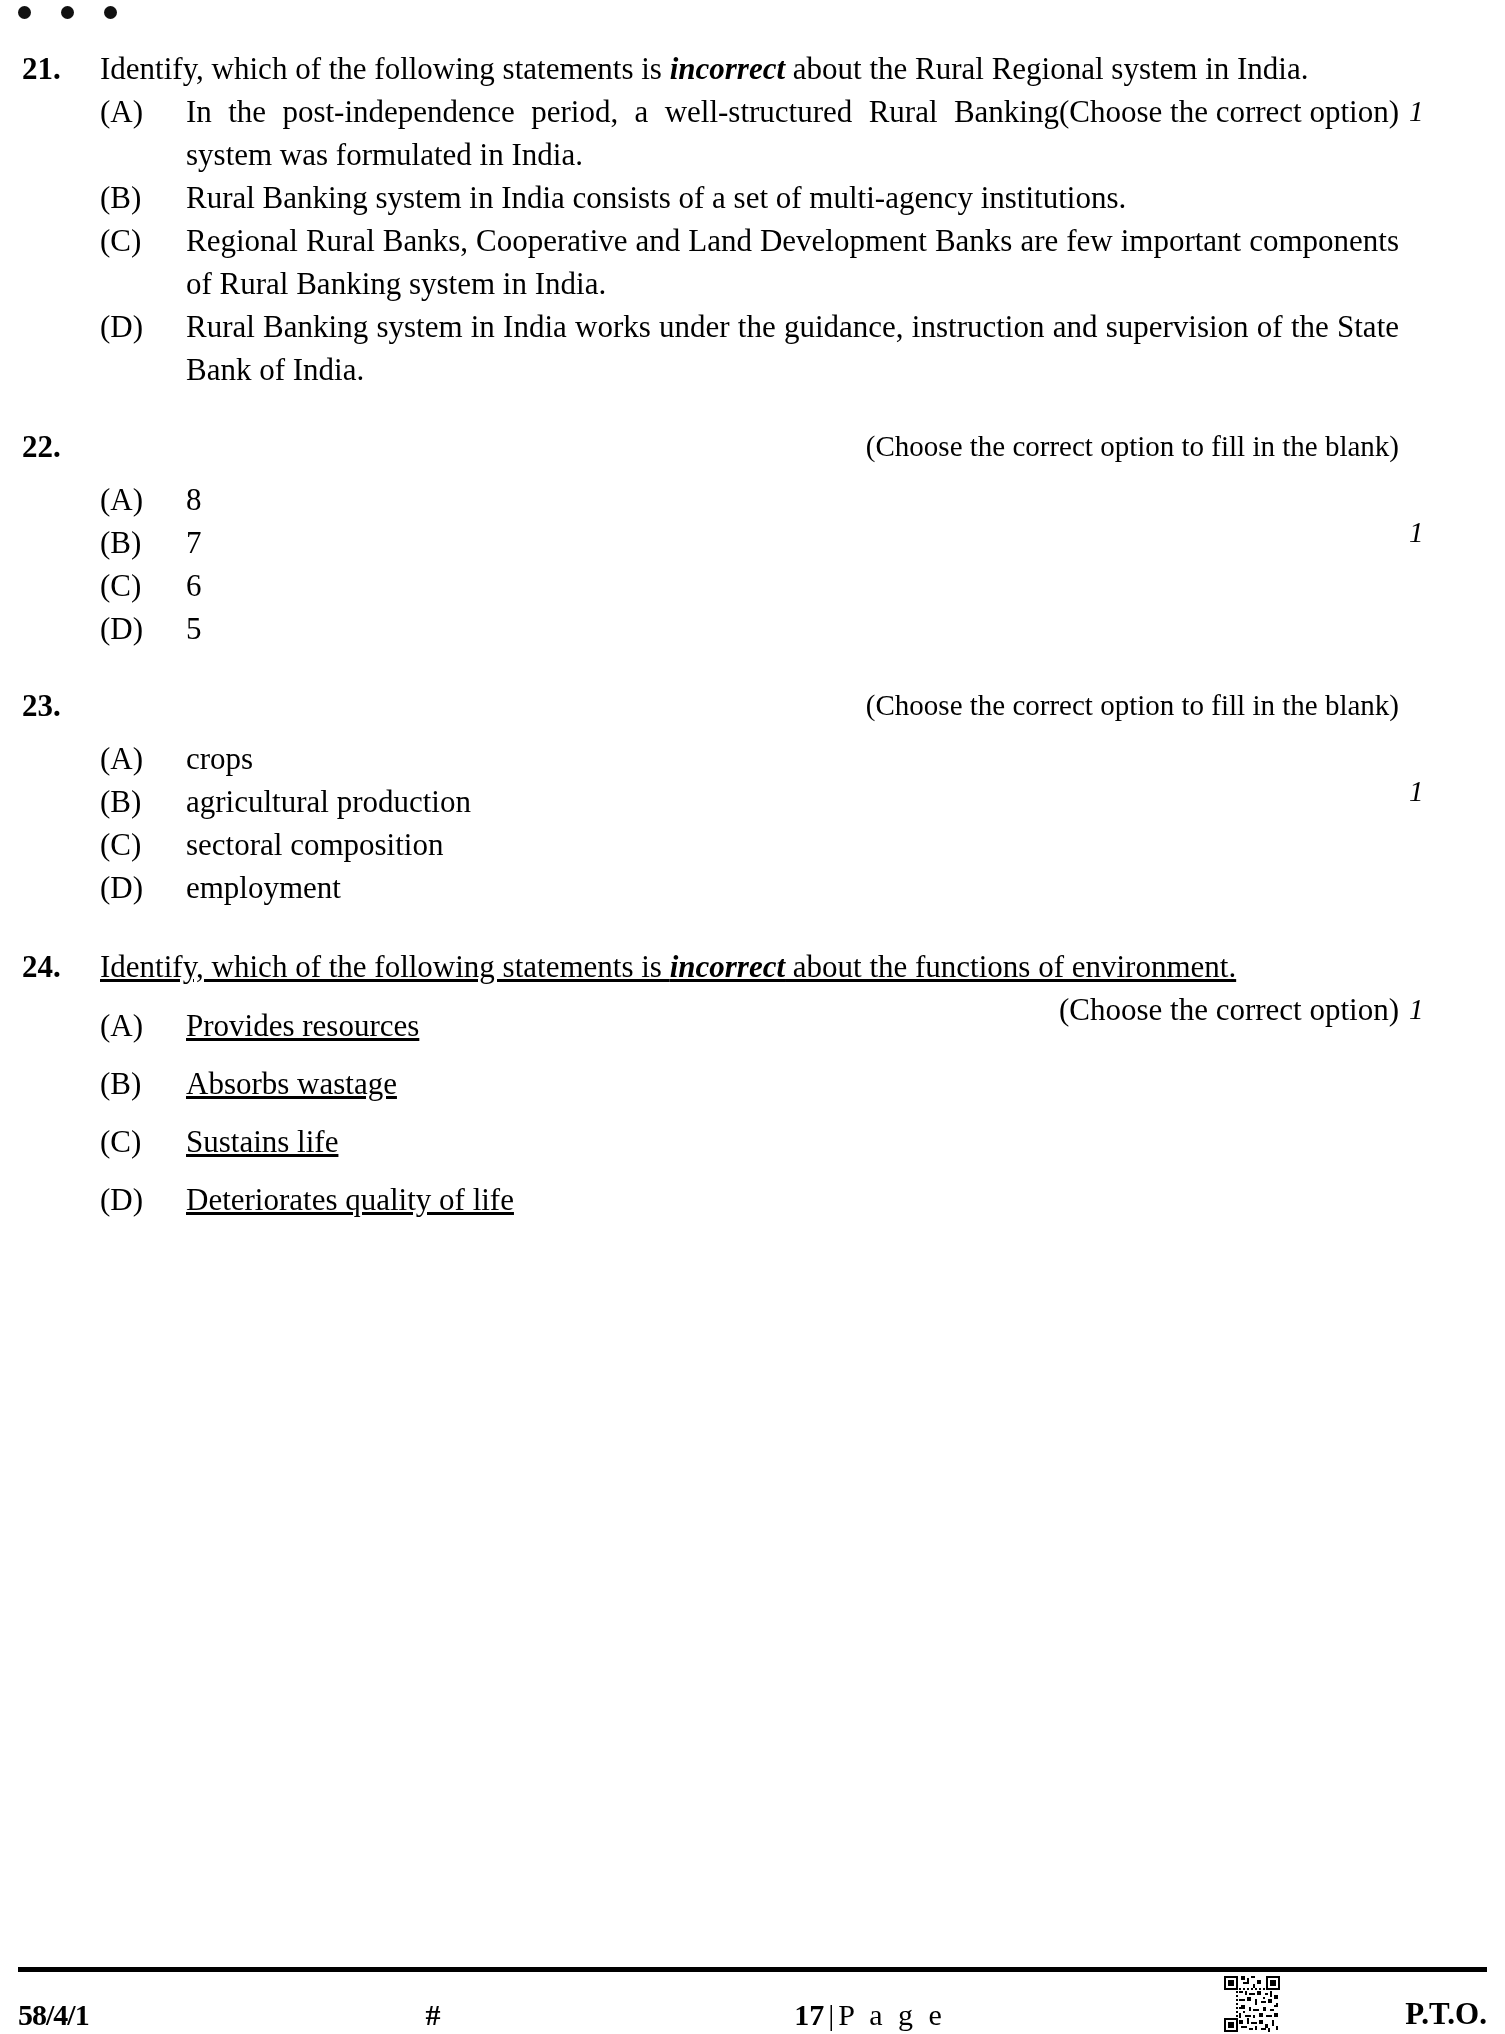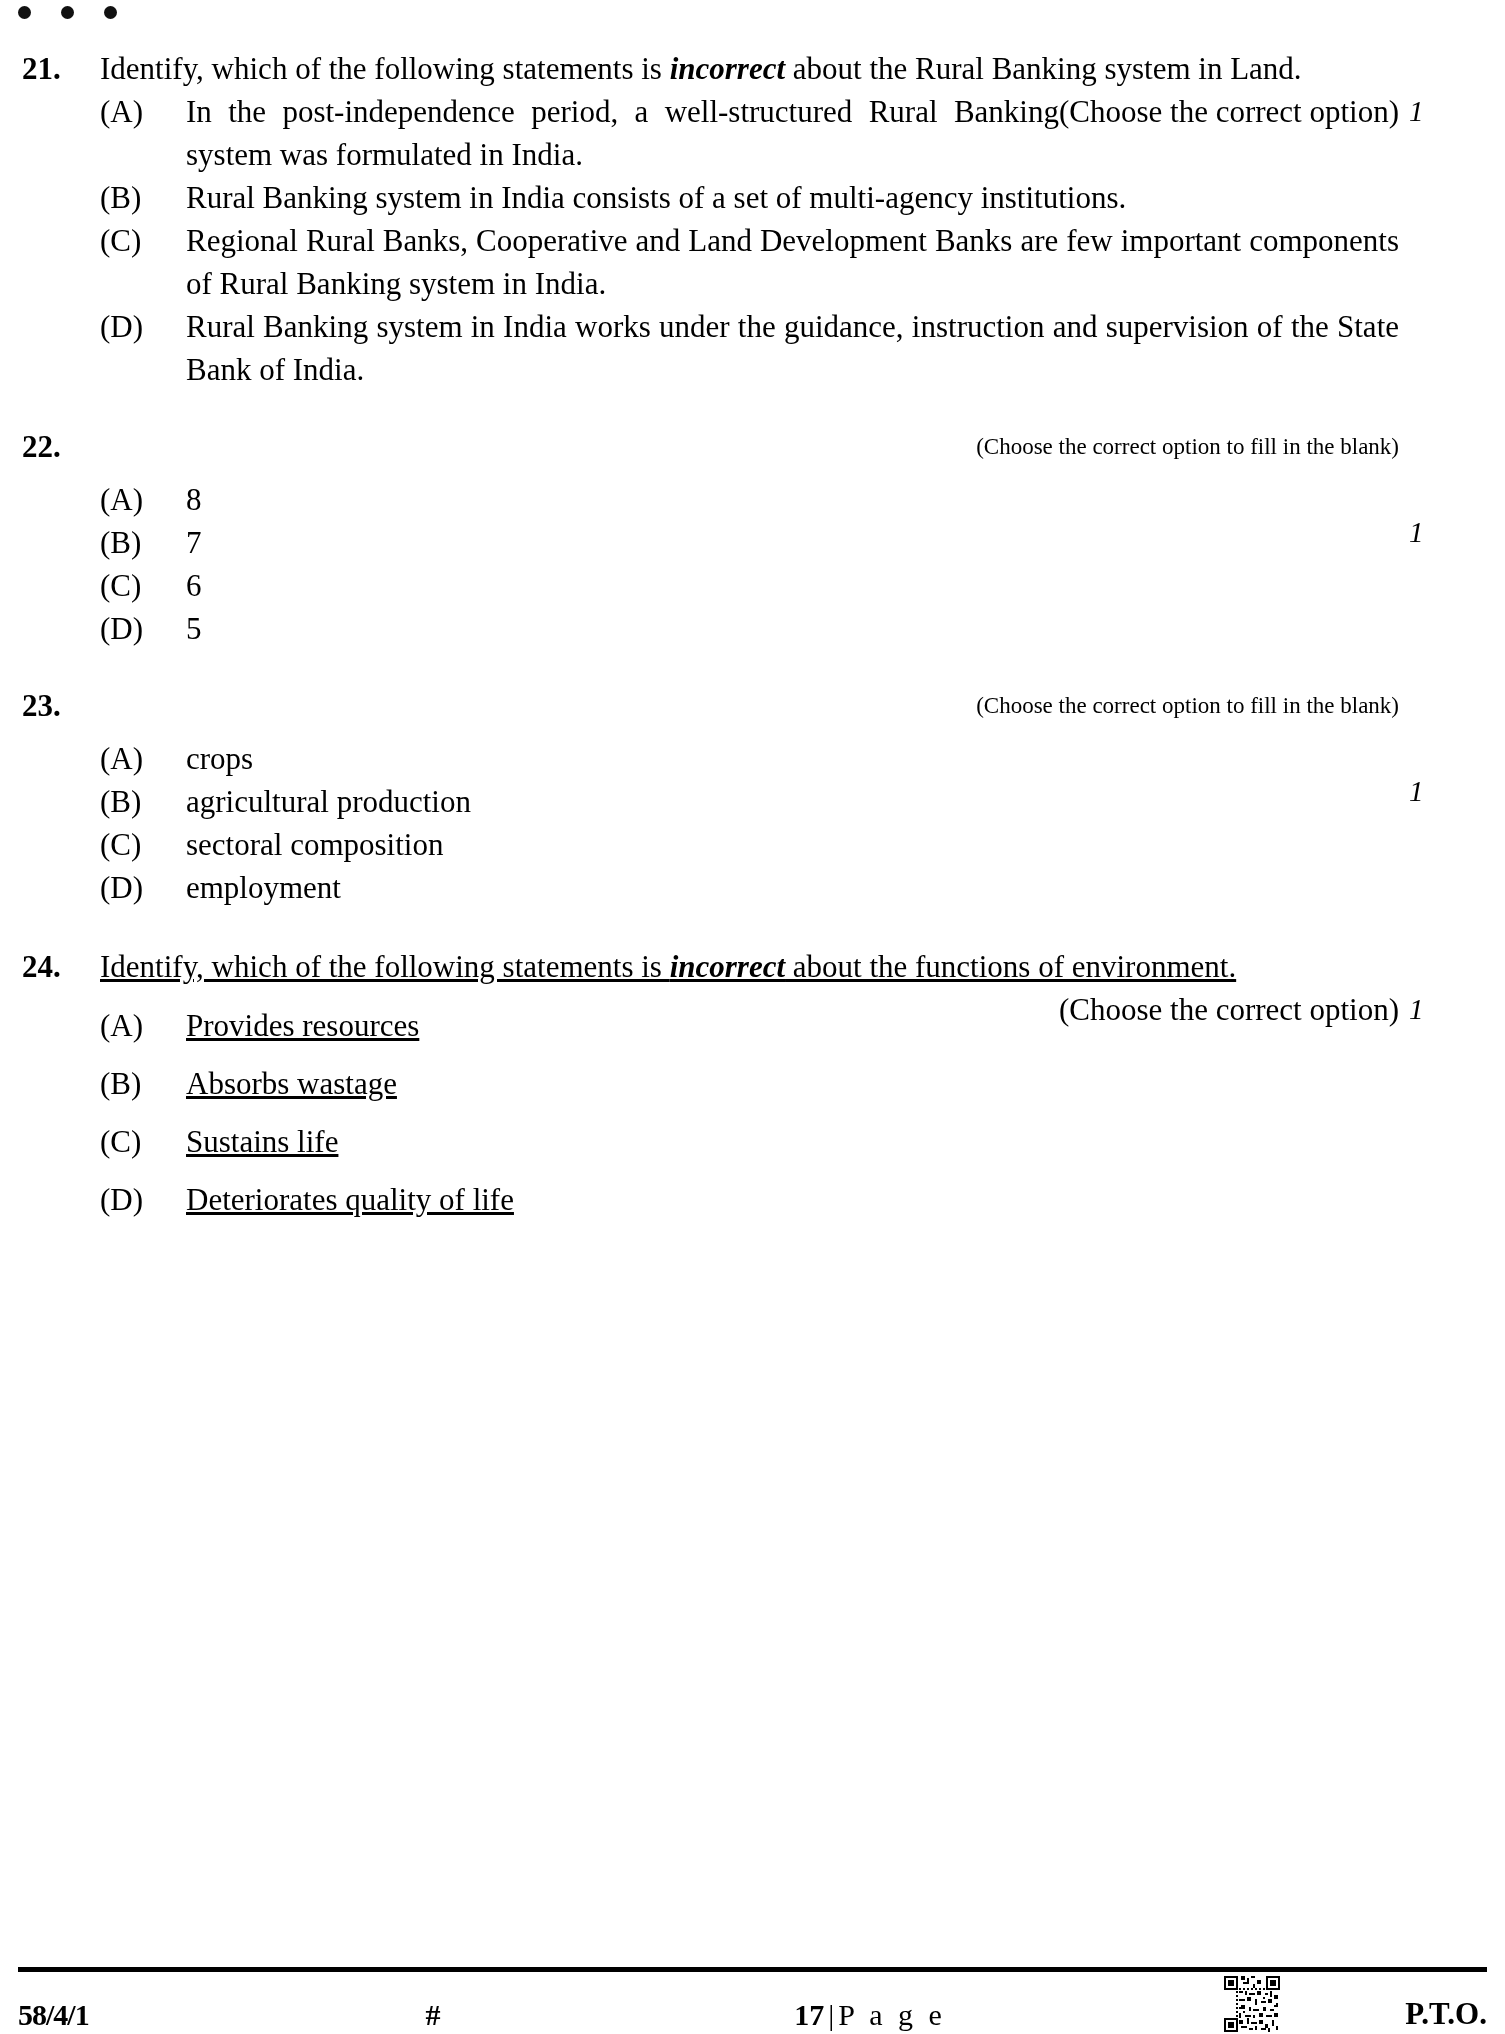--- a/index.html
+++ b/index.html
@@ -92,21 +92,21 @@
     width: 70px;
     text-align: left;
     font-style: italic;
     font-size: 29px;
     line-height: 43px;
   }
 
   .instr-line {
     display: flex;
     justify-content: flex-end;
-    font-size: 23px;
+    font-size: 29px;
     line-height: 43px;
   }
   .instr-inline {
     float: right;
   }
 
   .blank-rule {
     display: inline-block;
     border-bottom: 3px solid #000;
     vertical-align: 3px;
@@ -201,21 +201,21 @@
   </div>
 
   <div class="content">
 
     <div class="question">
       <div class="q-head">
         <div class="q-num">21.</div>
         <div class="marks" style="top:43px;">1</div>
         <div class="q-body">
           <div class="q-text">
-            <span>Identify, which of the following statements is </span><i class="em">incorrect</i><span> about the Rural Banking system in Land.</span><span class="instr-inline">(Choose the correct option)</span>
+            <span>Identify, which of the following statements is </span><i class="em">incorrect</i><span> about the Rural Regional system in India.</span><span class="instr-inline">(Choose the correct option)</span>
           </div>
         </div>
       </div>
       <div class="options">
         <div class="option">
           <span class="opt-tag">(A)</span>
           <span class="opt-text">In the post-independence period, a well-structured Rural Banking system was formulated in India.</span>
         </div>
         <div class="option">
           <span class="opt-tag">(B)</span>

